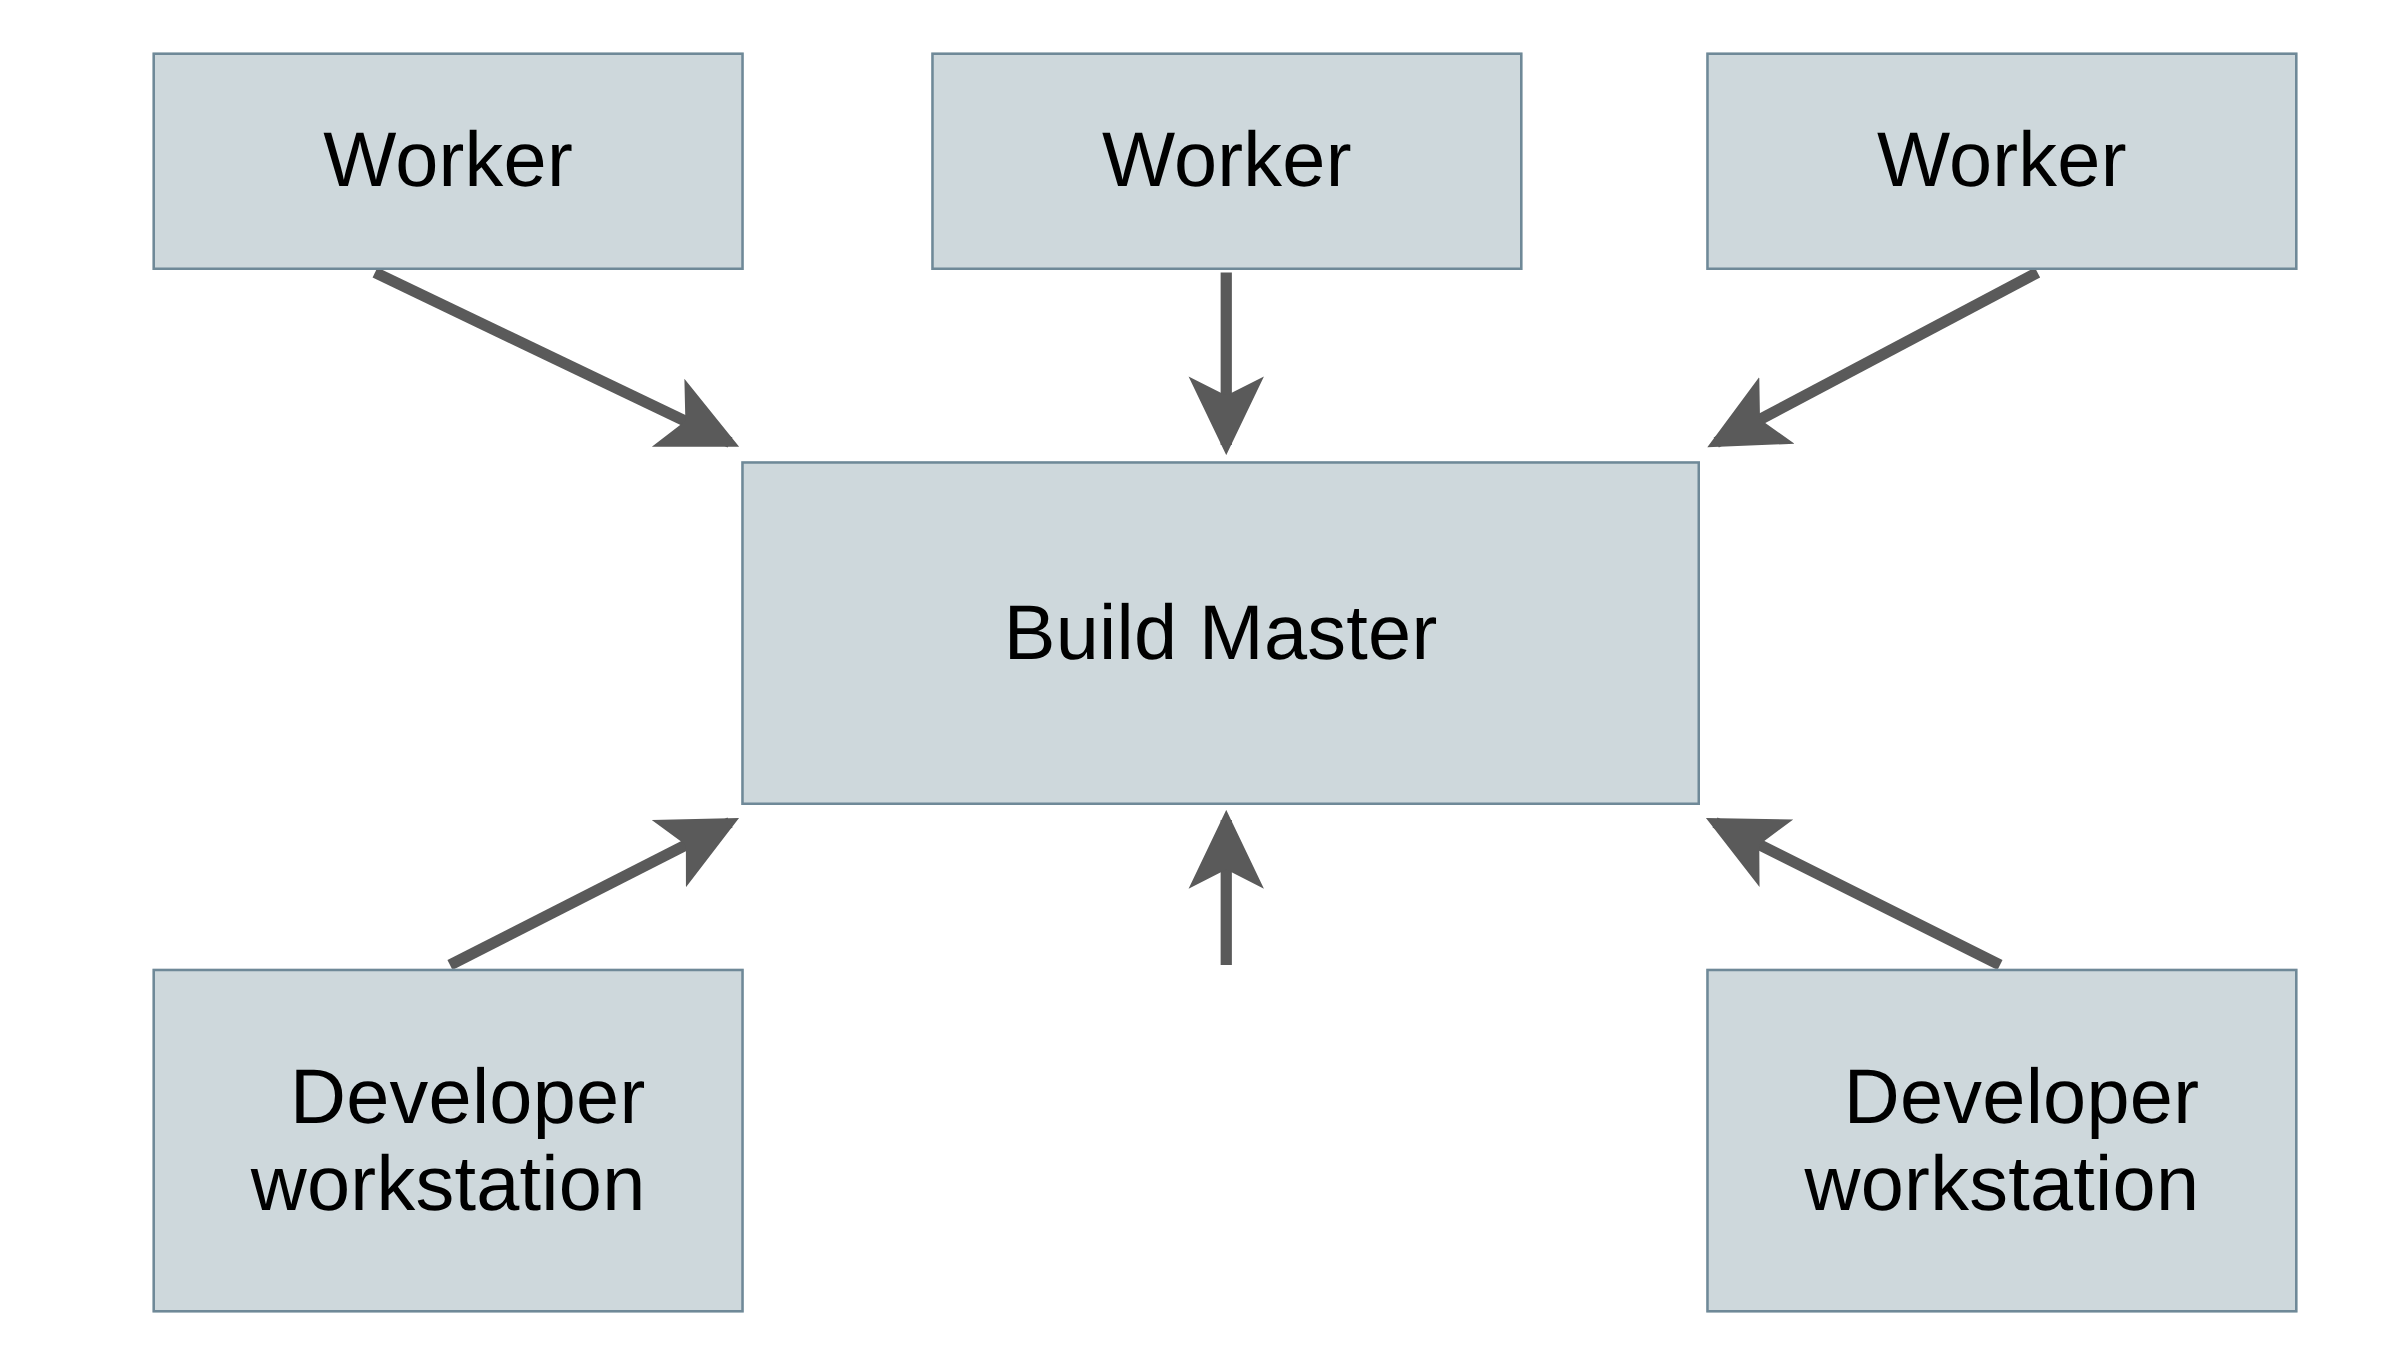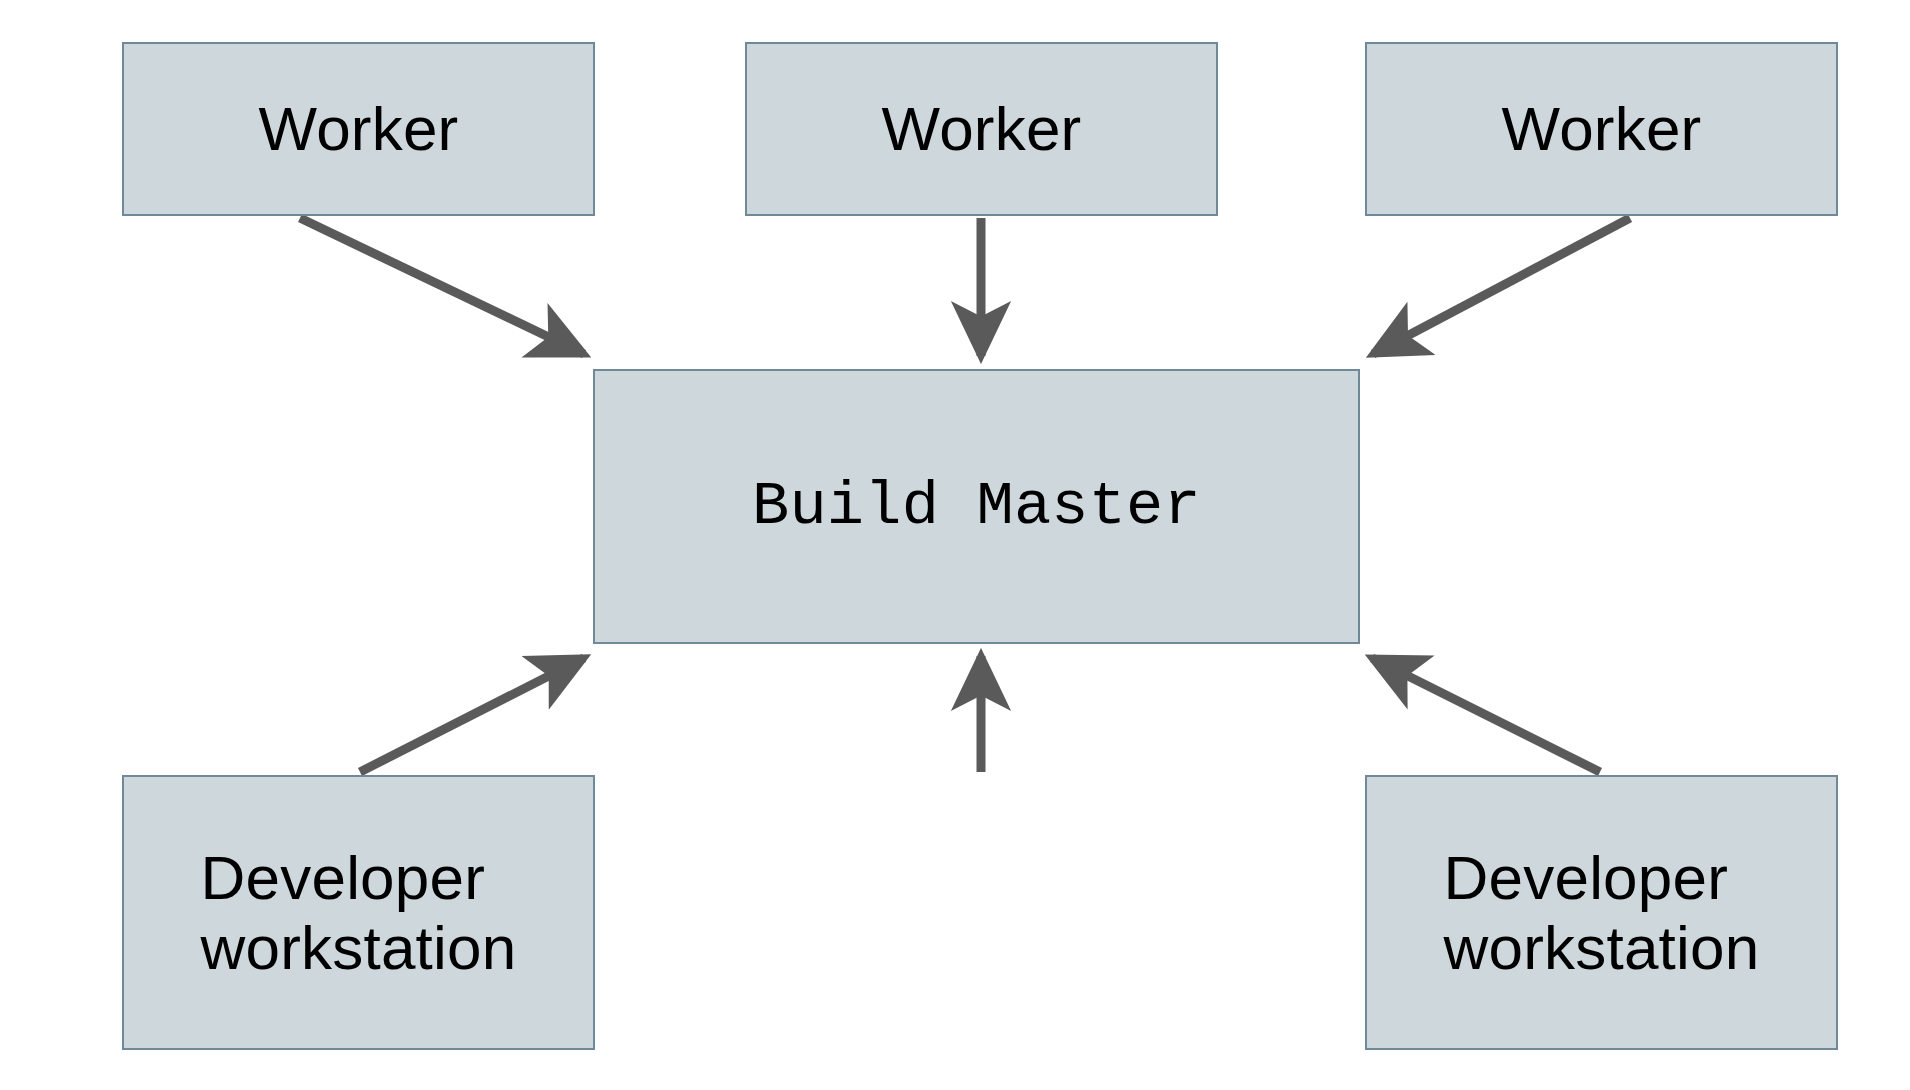--- a/index.html
+++ b/index.html
@@ -27,32 +27,32 @@
     pointer-events: none;
   }
   .node {
     position: absolute;
     box-sizing: border-box;
     background: #ced8dc;
     border: 2px solid #6f8998;
     display: flex;
     align-items: center;
     justify-content: center;
-    text-align: left;
+    text-align: right;
     color: #000000;
     line-height: 1.12;
     white-space: pre-line;
     letter-spacing: 0.2px;
   }
   
   #node-worker-1 { left: 122px; top: 42px;  width: 473px; height: 174px; font-size: 62px; }
   #node-worker-2 { left: 745px; top: 42px;  width: 473px; height: 174px; font-size: 62px; }
   #node-worker-3 { left: 1365px; top: 42px; width: 473px; height: 174px; font-size: 62px; }
   
-  #node-build-master { left: 593px; top: 369px; width: 767px; height: 275px; font-size: 62px; font-family: Liberation Mono, monospace; }
+  #node-build-master { left: 593px; top: 369px; width: 767px; height: 275px; font-size: 62px; }
   
   #node-dev-ws-left  { left: 122px;  top: 775px; width: 473px; height: 275px; font-size: 62px; }
   #node-ci-server    { left: 745px;  top: 775px; width: 473px; height: 275px; font-size: 62px; }
   #node-dev-ws-right { left: 1365px; top: 775px; width: 473px; height: 275px; font-size: 62px; }
 </style>
 </head>
 <body>
 
 <div id="canvas">
 

